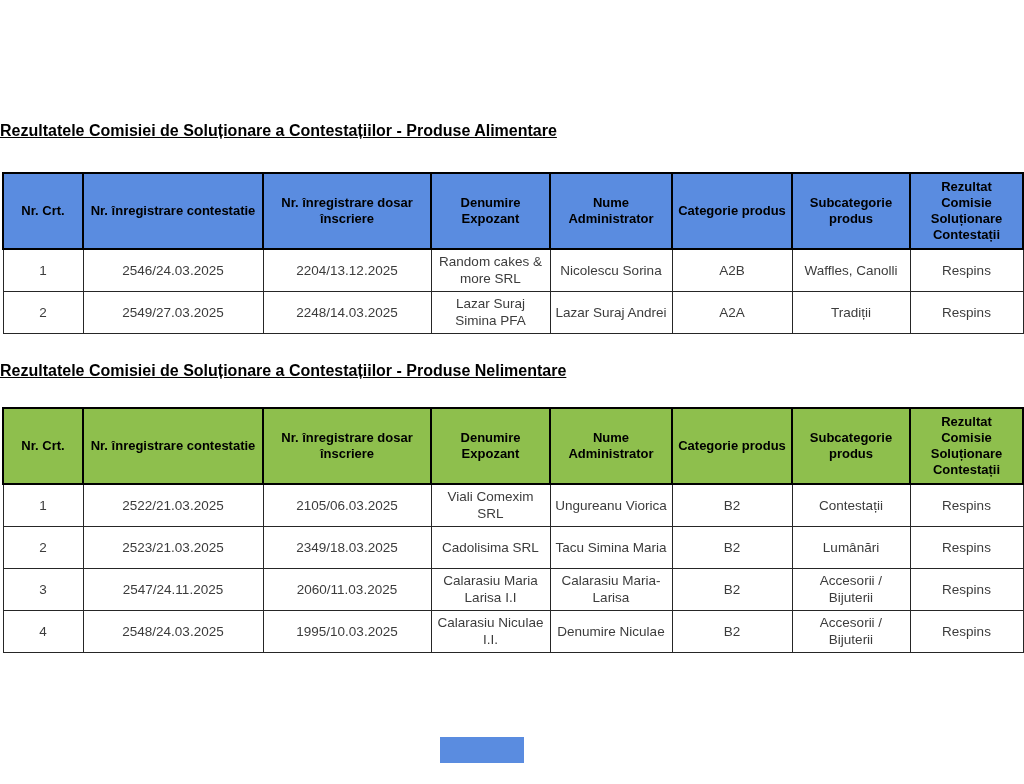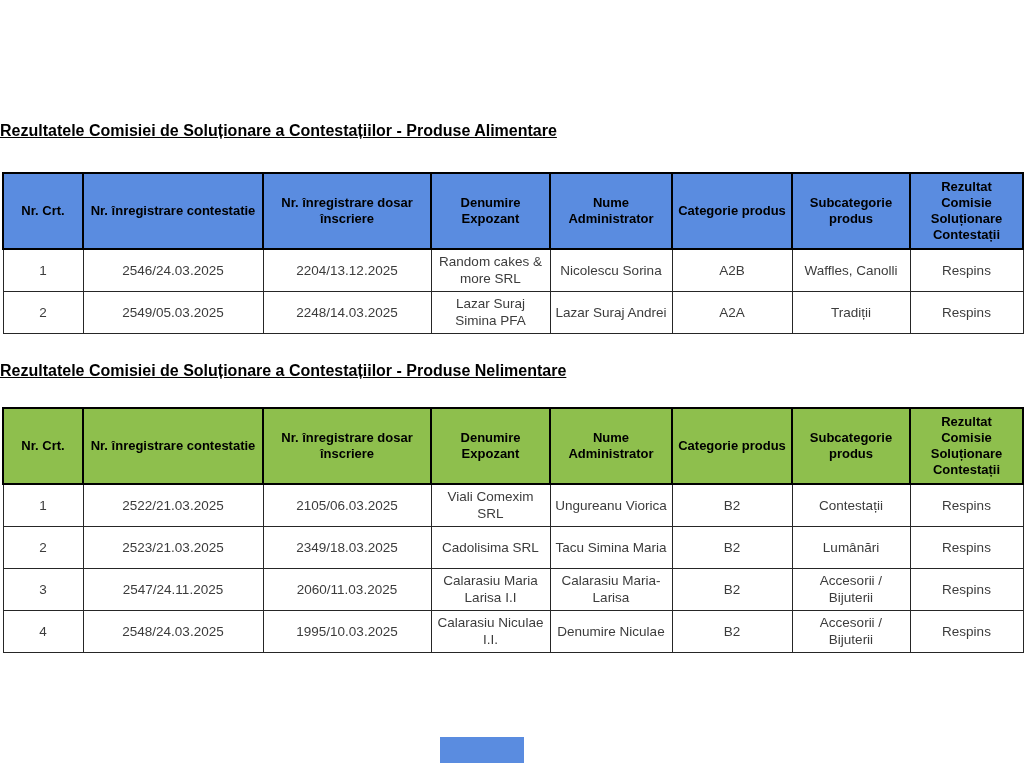--- a/index.html
+++ b/index.html
@@ -67,21 +67,21 @@
           <td>2546/24.03.2025</td>
           <td>2204/13.12.2025</td>
           <td>Random cakes &amp; more SRL</td>
           <td>Nicolescu Sorina</td>
           <td>A2B</td>
           <td>Waffles, Canolli</td>
           <td>Respins</td>
         </tr>
         <tr>
           <td>2</td>
-          <td>2549/05.03.2025</td>
+          <td>2549/27.03.2025</td>
           <td>2248/14.03.2025</td>
           <td>Lazar Suraj Simina PFA</td>
           <td>Lazar Suraj Andrei</td>
           <td>A2A</td>
           <td>Tradiții</td>
           <td>Respins</td>
         </tr>
       </tbody>
     </table>
 

